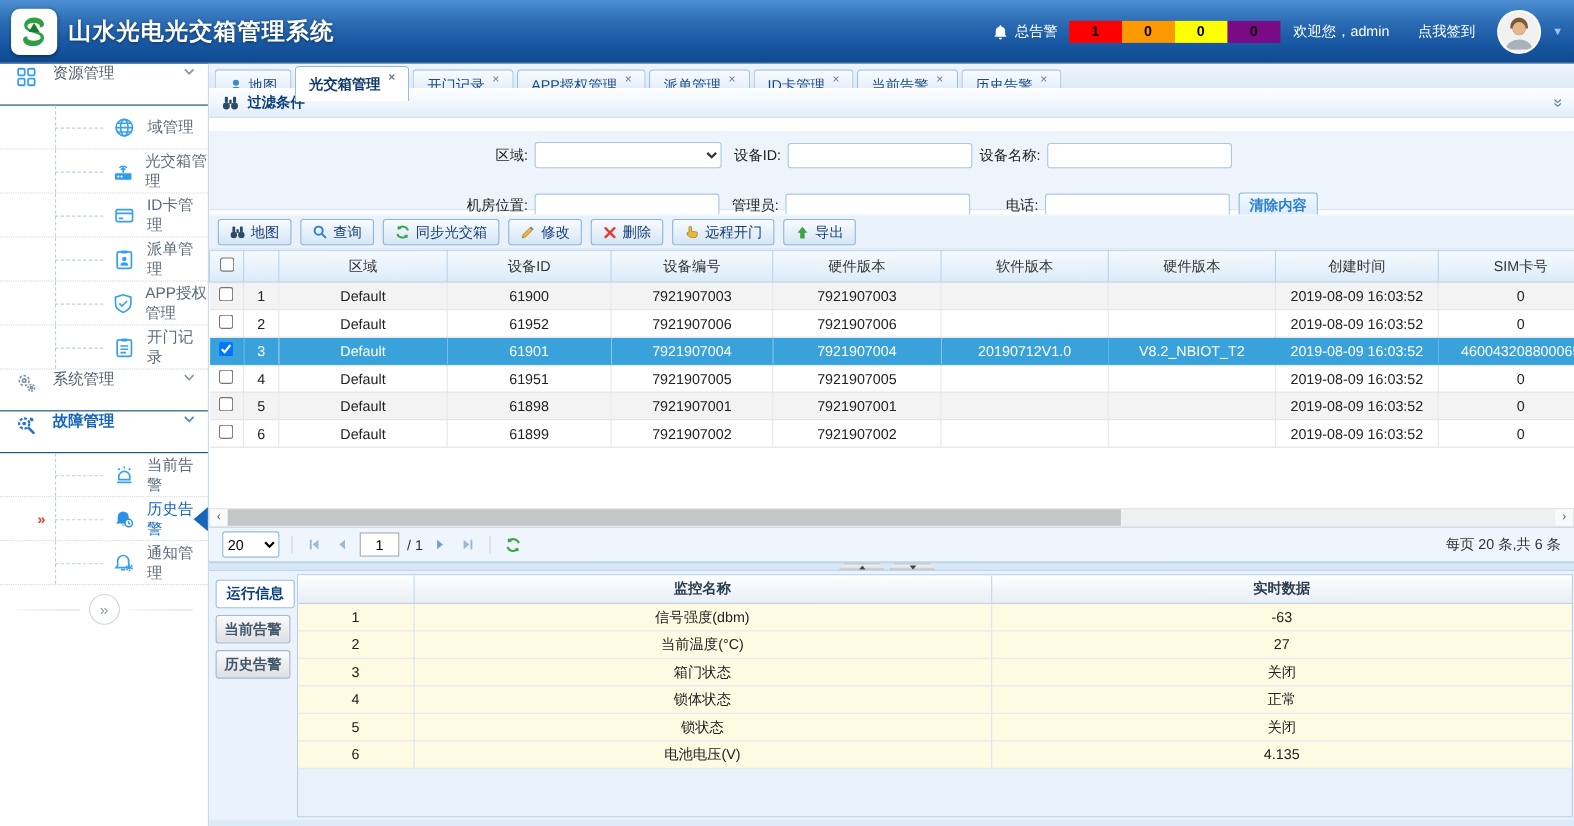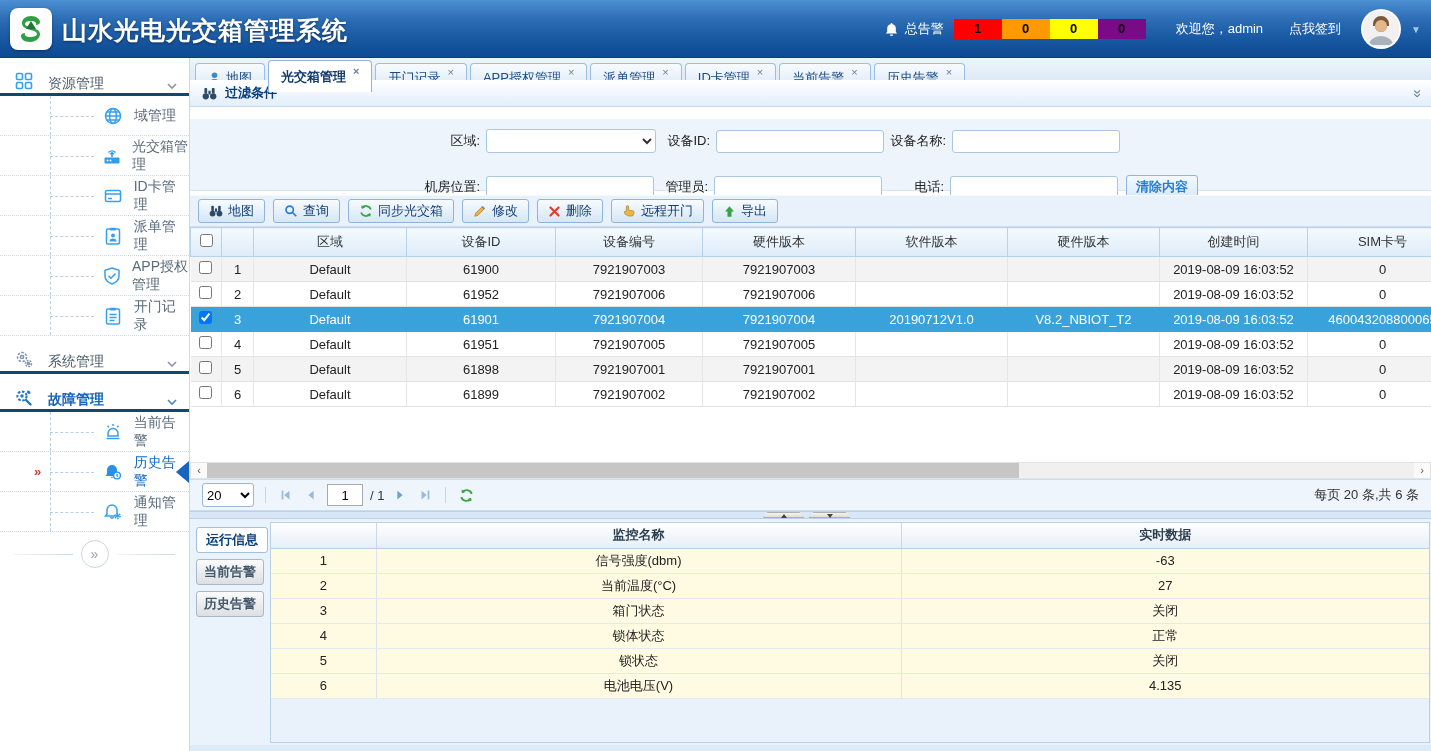--- a/index.html
+++ b/index.html
@@ -5,35 +5,35 @@
   * { box-sizing: border-box; margin: 0; padding: 0; }
   html,body { width:1431px; height:751px; overflow:hidden; }
   body { font-family:"Liberation Sans","DejaVu Sans",sans-serif; font-size:13px; background:#eaf2fb; color:#222; }
 
   
   .hdr { position:absolute; left:0; top:0; width:1431px; height:58px;
     background:linear-gradient(180deg,#4d8fd2 0%,#2b6cb4 35%,#15549e 75%,#0d4a90 100%);
     border-bottom:1px solid #0a3f80; }
   .logo { position:absolute; left:10px; top:8px; width:42px; height:42px; background:#fdfdfd;
     border-radius:8px; box-shadow:0 1px 3px rgba(0,0,0,.35); display:flex; align-items:center; justify-content:center; }
-  .apptitle { position:absolute; left:62px; top:14px; color:#fff; font-size:25px; font-weight:bold;
+  .apptitle { position:absolute; left:62px; top:14px; color:#fff; font-size:21px; font-weight:bold;
     letter-spacing:1px; text-shadow:0 1px 3px rgba(0,0,0,.45); }
   .hdr-right { position:absolute; right:10px; top:0; height:58px; display:flex; align-items:center; gap:10px; }
   .alarm-group { display:flex; align-items:center; gap:6px; color:#fff; }
   .badges { display:flex; }
   .badge { width:48px; height:20px; line-height:20px; text-align:center; font-weight:bold; color:#000; cursor:pointer; }
-  .welcome { color:#fff; margin-left:20px; }
+  .welcome { color:#fff; margin-left:2px; }
   .signin { color:#fff; margin-left:16px; cursor:pointer; }
   .avatar-wrap { width:40px; height:40px; border-radius:50%; border:2px solid rgba(255,255,255,.9);
     overflow:hidden; background:#ececec; margin-left:10px; }
   .hdr-chev { color:#9fc6ea; font-size:10px; }
 
   
   aside { position:absolute; left:0; top:58px; width:190px; bottom:0; background:#fff; border-right:1px solid #ccd9e7; }
-  .sec { height:38px; display:flex; align-items:flex-end; padding:0 10px 0 12px; border-bottom:3px solid #0c4a6e; cursor:pointer; }
+  .sec { height:38px; display:flex; align-items:flex-start; padding:0 10px 0 12px; border-bottom:1px solid #0c4a6e; cursor:pointer; }
   .sec .sic { width:24px; height:24px; display:flex; align-items:center; justify-content:center; }
   .sec .slabel { margin-left:12px; font-size:14px; color:#4a5a6a; flex:1; }
   .sec.active .slabel { color:#1564b8; font-weight:bold; }
   .sec .chev { width:14px; height:14px; }
   .items .item { position:relative; height:40px; display:flex; align-items:center; padding-left:102px; gap:10px;
     border-bottom:1px dotted #ced6de; cursor:pointer; }
   .items .item::before { content:""; position:absolute; left:50px; top:0; bottom:0; border-left:1px dashed #b9cfe2; }
   .items .item::after { content:""; position:absolute; left:50px; width:44px; top:50%; border-top:1px dashed #b9cfe2; }
   .items .item .iic { width:22px; height:22px; z-index:1; display:flex; align-items:center; justify-content:center; }
   .items .item .ilabel { font-size:14px; color:#5b6b7a; z-index:1; }

